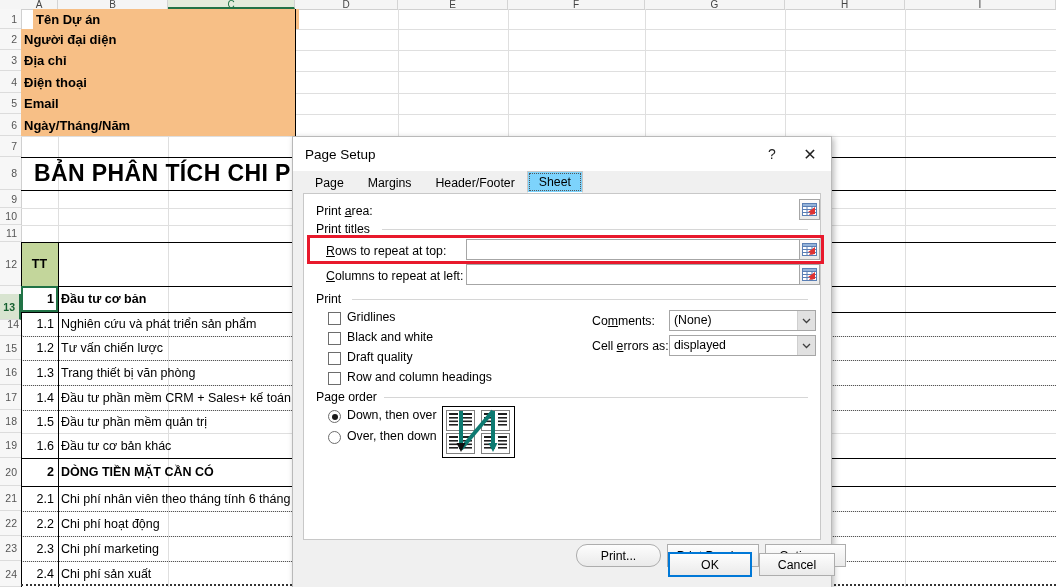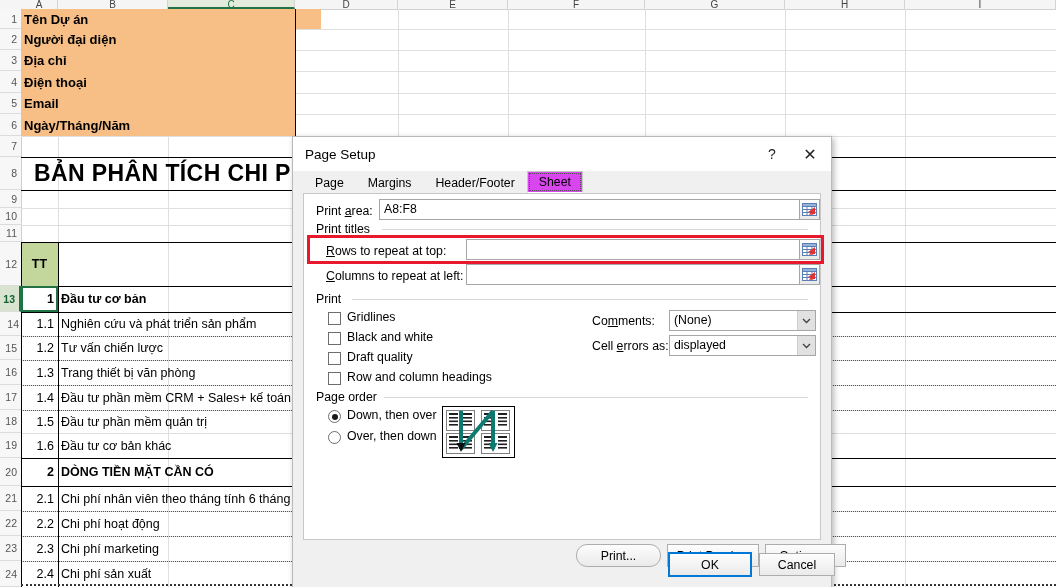--- a/index.html
+++ b/index.html
@@ -31,21 +31,21 @@
     position: absolute; left: 0; top: 9px; width: 21px; bottom: 0;
     background: #f7f7f7; border-right: 1px solid #d0d0d0;
   }
   .row-head {
     position: absolute; left: 0; width: 21px;
     font-size: 10.5px; color: #555; text-align: right;
     padding-right: 4px; box-sizing: border-box;
     border-bottom: 1px solid #dcdcdc;
     display: flex; align-items: center; justify-content: flex-end;
   }
-  .row-head.sel { background: #d8e4d0; color: #156030; font-weight: bold; border-right: 2px solid #217346; }
+  .row-head.sel { background: #d8e4d0; color: #156030; font-weight: bold; border-right: 2px solid #217346; margin-top: 8px; }
 
   .gridarea { position: absolute; left: 21px; top: 9px; right: 0; bottom: 0; overflow: hidden; }
   .grid-h { position: absolute; left: 0; right: 0; height: 1px; background: #dfdfdf; }
   .grid-v { position: absolute; top: 0; bottom: 0; width: 1px; background: #dfdfdf; }
 
   .cell {
     position: absolute; box-sizing: border-box;
     font-size: 12.5px; color: #000;
     display: flex; align-items: center;
     padding: 0 3px; white-space: nowrap; overflow: hidden;
@@ -89,21 +89,21 @@
   .tabstrip {
     position: relative; height: 22px; margin: 0 10px 0 10px;
     display: flex; align-items: flex-end; gap: 0px;
   }
   .tab {
     height: 20px; padding: 0 11px; display: flex; align-items: center;
     font-size: 12.3px; color: #000; background: #f0f0f0;
     border: 1px solid transparent; box-sizing: border-box;
   }
   .tab.active {
-    background: #d946ef;
+    background: #7dd3fc;
     border: 1px solid #c8c8c8; border-bottom: 1px solid #ffffff;
     outline: 1px dotted #555; outline-offset: -3px;
     height: 22px;
   }
   .panel {
     position: absolute; left: 10px; right: 10px; top: 56px; bottom: 48px;
     background: #ffffff; border: 1px solid #c8c8c8;
   }
 
   .lbl { position: absolute; font-size: 12.3px; color: #000; white-space: nowrap; }
@@ -238,21 +238,21 @@
         <div class="grid-h" style="top: 527px;"></div>
         <div class="grid-h" style="top: 552px;"></div>
         <div class="grid-v" style="left: 37px;"></div>
         <div class="grid-v" style="left: 147px;"></div>
         <div class="grid-v" style="left: 274px;"></div>
         <div class="grid-v" style="left: 377px;"></div>
         <div class="grid-v" style="left: 487px;"></div>
         <div class="grid-v" style="left: 624px;"></div>
         <div class="grid-v" style="left: 764px;"></div>
         <div class="grid-v" style="left: 884px;"></div>
-        <div class="cell orange" style="left: 0px; top: 0px; width: 300px; height: 20px;">Tên Dự án</div>
+        <div class="cell orange" style="left: 12px; top: 0px; width: 266px; height: 20px;">Tên Dự án</div>
         <div class="cell orange" style="left: 0px; top: 20px; width: 274px; height: 21px;">Người đại diện</div>
         <div class="cell orange" style="left: 0px; top: 41px; width: 274px; height: 21px;">Địa chỉ</div>
         <div class="cell orange" style="left: 0px; top: 62px; width: 274px; height: 22px;">Điện thoại</div>
         <div class="cell orange" style="left: 0px; top: 84px; width: 274px; height: 21px;">Email</div>
         <div class="cell orange" style="left: 0px; top: 105px; width: 274px; height: 22px;">Ngày/Tháng/Năm</div>
         <div class="cell title" style="left: 10px; top: 148px; width: 377px; height: 33px;">BẢN PHÂN TÍCH CHI PHÍ Đ</div>
         <div class="cell green" style="left: 0px; top: 233px; width: 37px; height: 44px;">TT</div>
         <div class="cell num bold" style="left: 0px; top: 277px; width: 37px; height: 26px;">1</div>
         <div class="cell bold" style="left: 37px; top: 277px; width: 340px; height: 26px;">Đầu tư cơ bản</div>
         <div class="cell num" style="left: 0px; top: 303px; width: 37px; height: 24px;">1.1</div>
@@ -315,21 +315,20 @@
         <div class="tab">Margins</div>
         <div class="tab">Header/Footer</div>
         <div class="tab active">Sheet</div>
       </div>
 
     <div class="panel">
 
       <div class="lbl" style="left:12px; top:10px;">
         Print <u>a</u>rea:
       </div>
-      <div class="tf" style="left:75px; top:5px; width:437px;">A8:F8</div>
       <div class="rngbtn" style="left:495px; top:5px;">
         <svg width="15" height="13" viewBox="0 0 15 13">
           <rect x="0.5" y="0.5" width="14" height="12" fill="#fff" stroke="#5a7fb5"></rect>
           <rect x="0.5" y="0.5" width="14" height="3" fill="#94b3da" stroke="#5a7fb5"></rect>
           <line x1="5" y1="3.5" x2="5" y2="12.5" stroke="#5a7fb5"></line>
           <line x1="10" y1="3.5" x2="10" y2="12.5" stroke="#5a7fb5"></line>
           <line x1="0.5" y1="6.5" x2="14.5" y2="6.5" stroke="#5a7fb5"></line>
           <line x1="0.5" y1="9.5" x2="14.5" y2="9.5" stroke="#5a7fb5"></line>
           <path d="M13 4 L6 9 L8.5 9.5 L7 12 L13 11 Z" fill="#e03232"></path>
         </svg>

